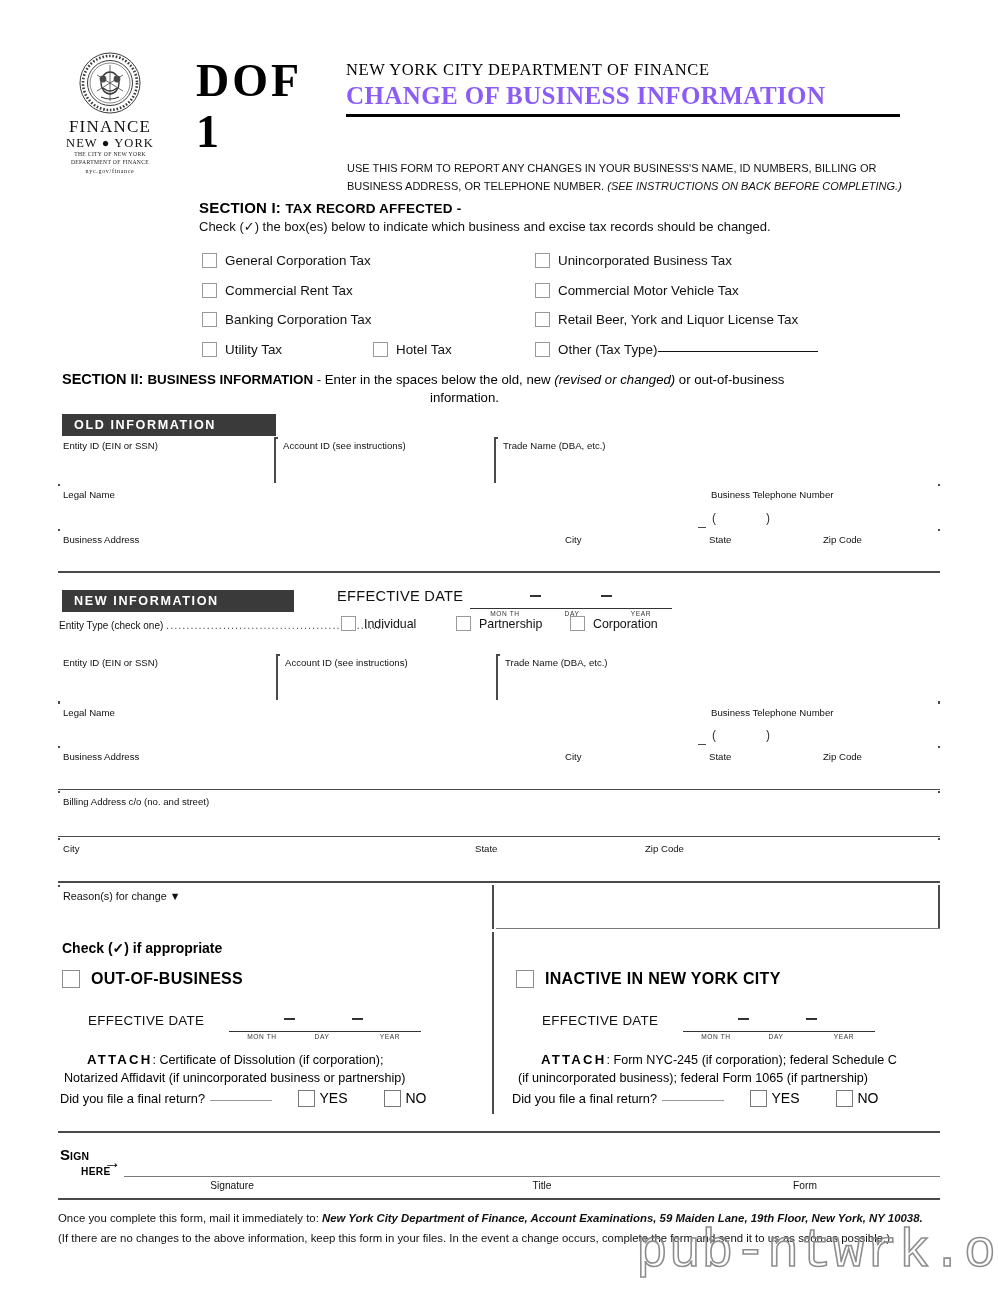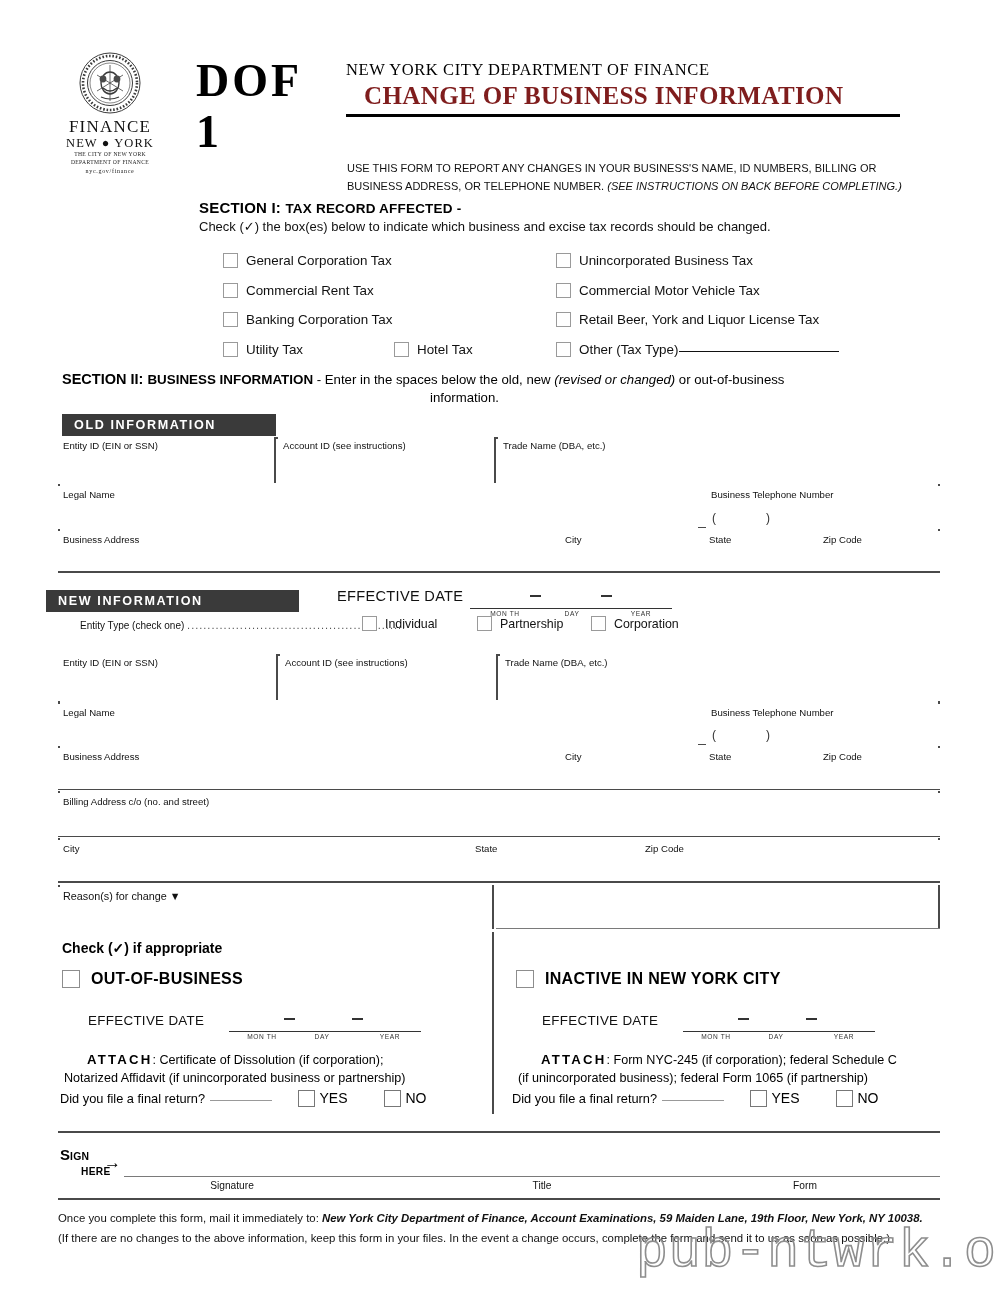--- a/index.html
+++ b/index.html
@@ -86,26 +86,26 @@
     position: absolute;
     left: 346px; top: 60px;
     font-family: "Liberation Serif", serif;
     font-size: 16.5px;
     letter-spacing: 0.6px;
     color: #000;
     white-space: nowrap;
   }
   .title-line {
     position: absolute;
-    left: 364px; top: 82px;
+    left: 346px; top: 82px;
     font-family: "Liberation Serif", serif;
     font-weight: bold;
     font-size: 25px;
     letter-spacing: 0.4px;
-    color: #7f1d1d;
+    color: #8b5cf6;
     white-space: nowrap;
   }
   .title-rule {
     position: absolute;
     left: 346px; top: 114px;
     width: 554px; height: 3px;
     background: #000;
   }
   .use-form {
     position: absolute;
@@ -121,21 +121,21 @@
   .sec1-title {
     position: absolute; left: 199px; top: 199px;
     font-size: 15px; font-weight: bold; letter-spacing: 0.2px;
   }
   .sec1-title .sub { font-size: 13.5px; }
   .sec1-sub {
     position: absolute; left: 199px; top: 219px;
     font-size: 13px; color: #111;
   }
 
-  .cbrow { position: absolute; font-size: 13.4px; color: #111; margin-left: 21px; }
+  .cbrow { position: absolute; font-size: 13.4px; color: #111; }
   .cbox {
     display: inline-block;
     width: 15px; height: 15px;
     border: 1.3px solid #9a9a9a;
     background: #fff;
     vertical-align: -3px;
     margin-right: 8px;
     box-sizing: border-box;
   }
   .otherline {
@@ -420,21 +420,21 @@
   <div class="cell" style="left:560px; top:531px; width:140px; height:40px;">
     <span class="lab">City</span>
   </div>
   <div class="cell" style="left:704px; top:531px; width:110px; height:40px;">
     <span class="lab">State</span>
   </div>
   <div class="cell" style="left:818px; top:531px; width:122px; height:40px;">
     <span class="lab">Zip Code</span>
   </div>
 
-  <div class="tag" style="left:46px; top:590px; width:253px;">NEW INFORMATION</div>
+  <div class="tag" style="left:62px; top:590px; width:232px;">NEW INFORMATION</div>
 
   <div class="effdate" style="left:337px; top:584px; width:340px; height:34px;">
     <span class="lbl">EFFECTIVE DATE</span>
     <span class="rule" style="left:133px; top:24px; width:202px;"></span>
     <span class="dash" style="left:193px; top:11px;"></span>
     <span class="dash" style="left:264px; top:11px;"></span>
     <span class="tick" style="left:142px; top:26px; width:52px;">MON TH</span>
     <span class="tick" style="left:215px; top:26px; width:40px;">DAY</span>
     <span class="tick" style="left:280px; top:26px; width:48px;">YEAR</span>
   </div>

